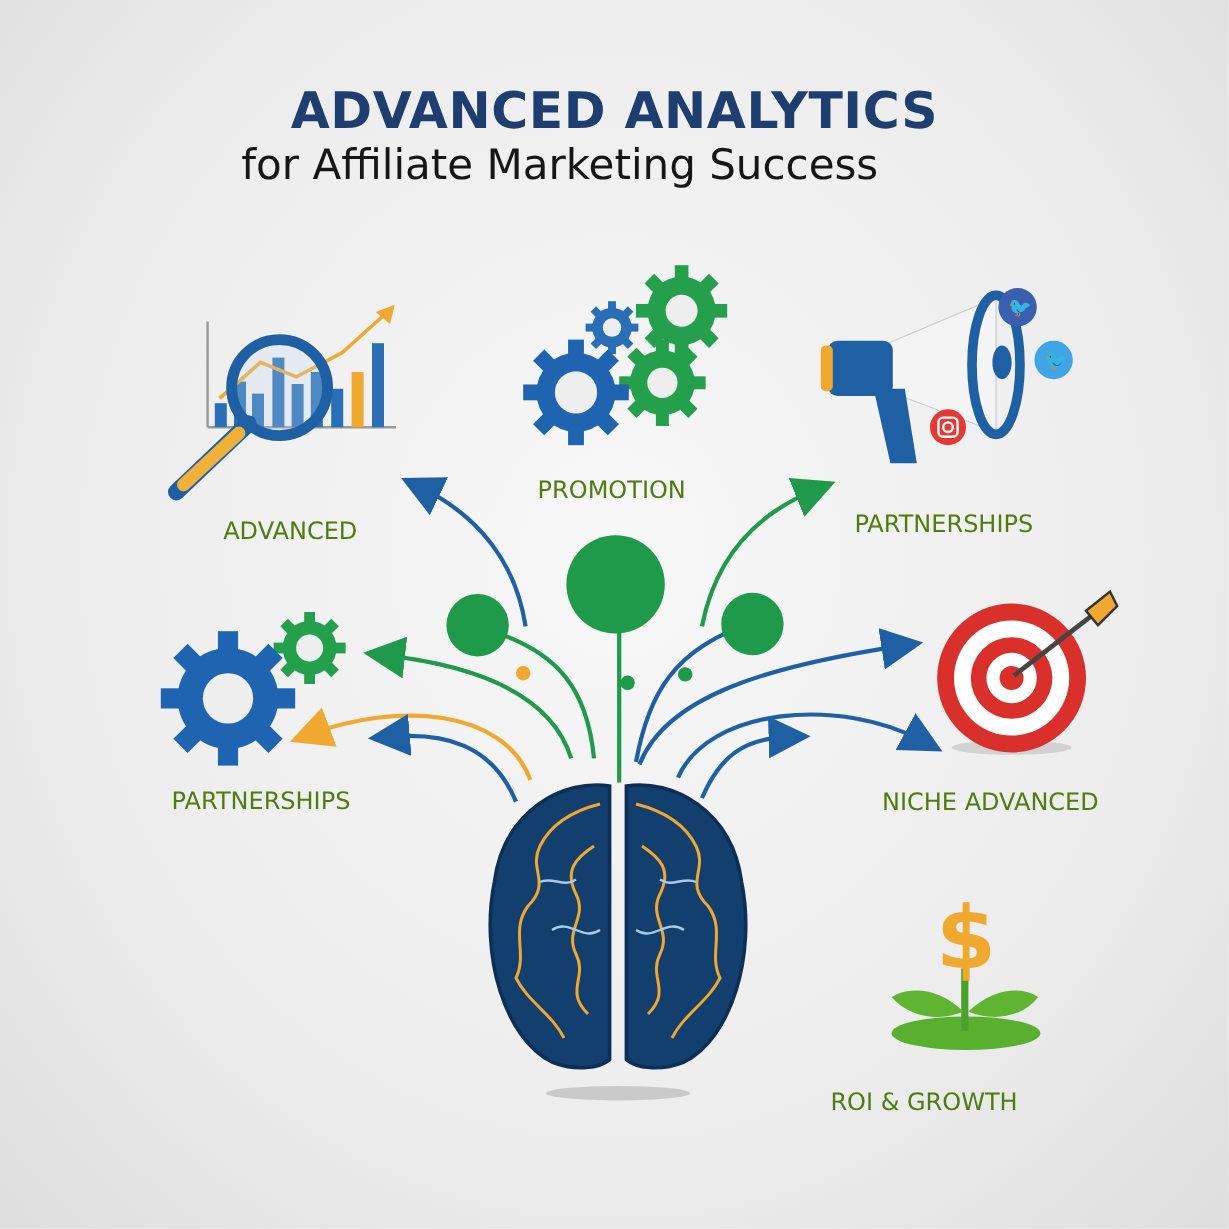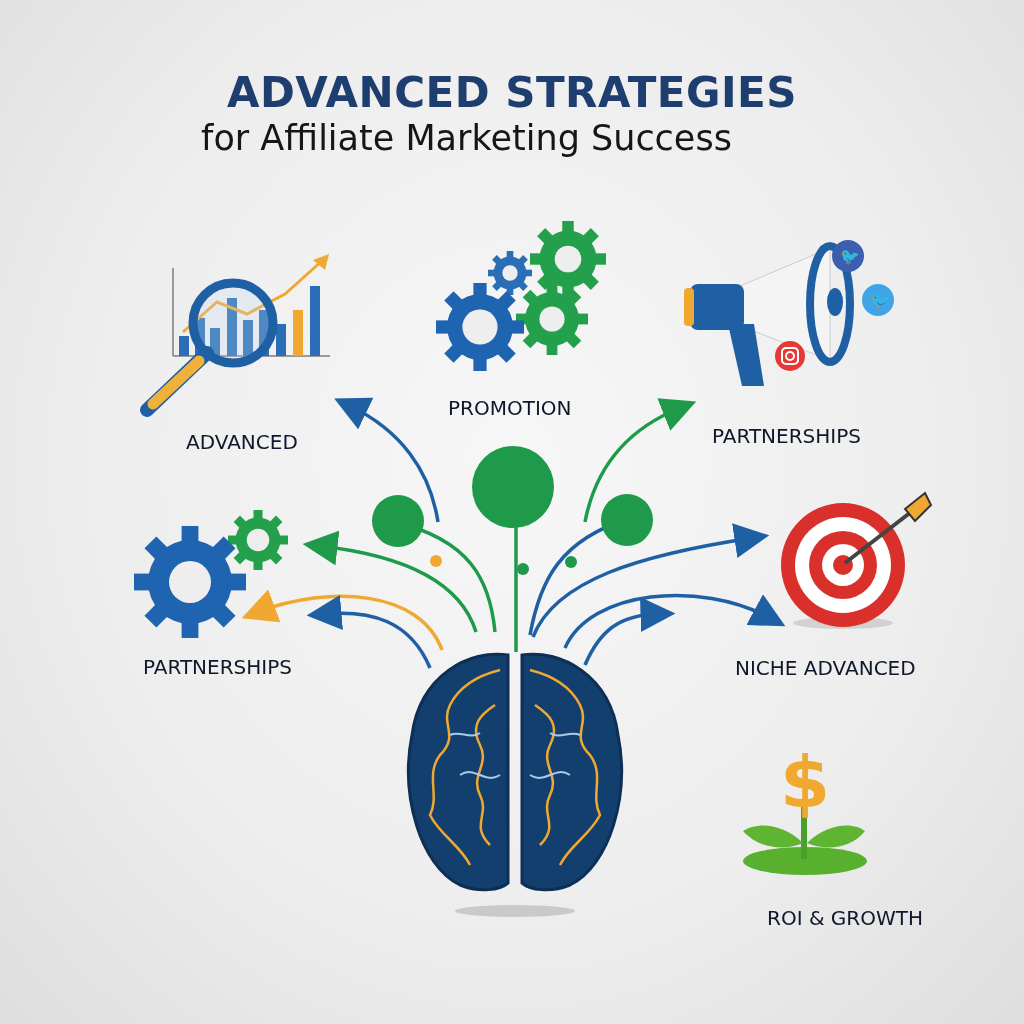--- a/index.html
+++ b/index.html
@@ -3,27 +3,27 @@
 <meta charset="utf-8">
 <style>
   html,body{margin:0;padding:0;}
   body{width:1024px;height:1024px;overflow:hidden;position:relative;
     background:radial-gradient(ellipse at 50% 45%, #f7f7f7 0%, #ededed 60%, #dedede 100%);
     font-family:"Liberation Sans","DejaVu Sans",sans-serif;}
   .title{position:absolute;left:0;top:68px;width:1024px;text-align:center;
     font-family:"DejaVu Sans",sans-serif;font-weight:bold;font-size:42px;color:#1d3e6e;letter-spacing:0.5px;}
   .subtitle{position:absolute;left:0;top:118px;width:933px;text-align:center;
     font-family:"DejaVu Sans",sans-serif;font-size:35px;color:#161616;}
-  .label{position:absolute;font-family:"DejaVu Sans",sans-serif;font-size:20px;color:#0f172a;white-space:nowrap;}
+  .label{position:absolute;font-family:"DejaVu Sans",sans-serif;font-size:20px;color:#4d7c0f;white-space:nowrap;}
   svg.abs{position:absolute;overflow:visible;}
 </style>
 </head>
 <body>
 
-<div class="title">ADVANCED STRATEGIES</div>
+<div class="title">ADVANCED ANALYTICS</div>
 <div class="subtitle">for Affiliate Marketing Success</div>
 
 <svg class="abs" style="left:135px;top:250px" width="200" height="170" viewBox="0 0 200 170">
   <line x1="38" y1="18" x2="38" y2="106" stroke="#999" stroke-width="2"></line>
   <line x1="38" y1="106" x2="195" y2="106" stroke="#999" stroke-width="2"></line>
   <g fill="#2a6fb5">
     <rect x="44" y="86" width="10" height="20"></rect>
       <rect x="60" y="68" width="10" height="38"></rect>
     <rect x="75" y="78" width="10" height="28"></rect>
       <rect x="92" y="48" width="10" height="58"></rect>
@@ -117,21 +117,21 @@
 </svg>
 <div class="label" style="left:735px;top:656px">NICHE ADVANCED</div>
 
 <svg class="abs" style="left:735px;top:725px" width="140" height="160" viewBox="0 0 140 160">
   <ellipse cx="70" cy="136" rx="62" ry="14" fill="#58b02e"></ellipse>
   <rect x="66" y="82" width="6" height="52" fill="#4aa02a"></rect>
   <path d="M68,118 C45,96 20,98 8,106 C24,124 50,126 68,118Z" fill="#5fb531"></path>
   <path d="M72,118 C95,96 120,98 130,106 C116,124 90,126 72,118Z" fill="#5fb531"></path>
   <text x="70" y="82" text-anchor="middle" font-family="DejaVu Sans,sans-serif" font-weight="bold" font-size="72" fill="#f0a830">$</text>
 </svg>
-<div class="label" style="left:767px;top:906px">ROI &amp; GROWTH</div>
+<div class="label" style="left:692px;top:906px">ROI &amp; GROWTH</div>
 
 <svg class="abs" style="left:0;top:0" width="1024" height="1024" viewBox="0 0 1024 1024">
   <defs>
     <marker id="ab" markerWidth="10" markerHeight="10" refX="5" refY="5" orient="auto">
         <path d="M0,0 L10,5 L0,10 Z" fill="#1f5fa3"></path>
       </marker>
     <marker id="ag" markerWidth="10" markerHeight="10" refX="5" refY="5" orient="auto">
         <path d="M0,0 L10,5 L0,10 Z" fill="#1e9a4a"></path>
       </marker>
     <marker id="ao" markerWidth="10" markerHeight="10" refX="5" refY="5" orient="auto">

